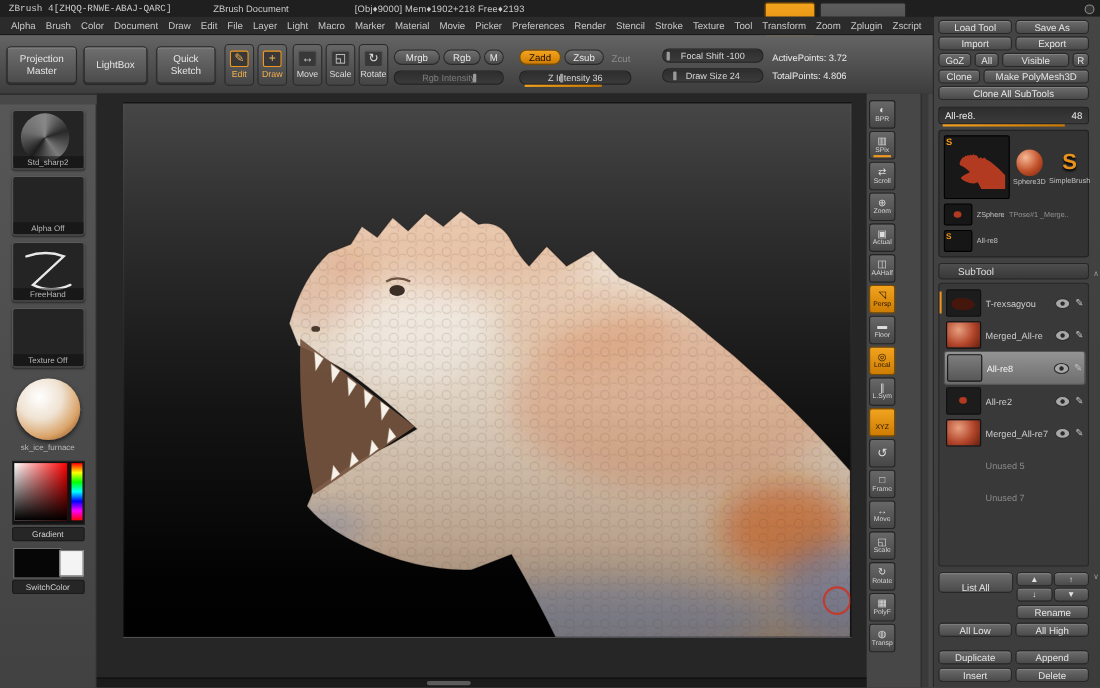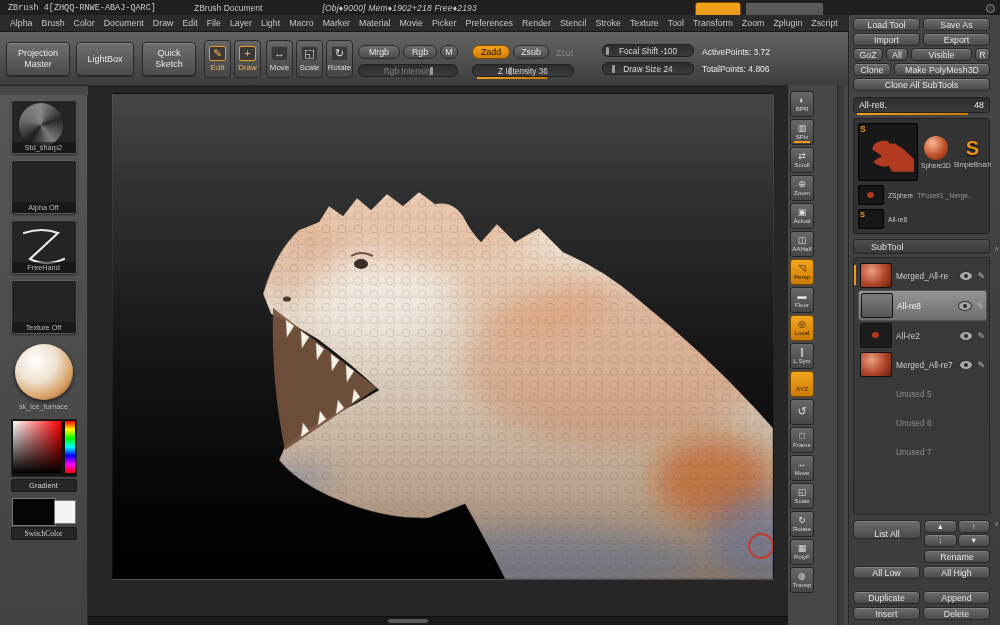--- a/index.html
+++ b/index.html
@@ -5,21 +5,21 @@
   html,body{margin:0;padding:0;background:#4a4a4a;}
   .app{position:relative;width:1000px;height:625px;overflow:hidden;
        font-family:"Liberation Sans","DejaVu Sans",sans-serif;color:#ddd;
        background:#484848;user-select:none;}
 
   
   .titlebar{position:absolute;left:0;top:0;width:1000px;height:15px;background:#1f1f1f;
             border-bottom:1px solid #111;display:flex;align-items:center;font-size:8.5px;color:#c9c9c9;}
   .tb-app{margin-left:8px;font-family:Liberation Mono, monospace;}
   .tb-doc{margin-left:38px;}
-  .tb-stats{margin-left:60px;letter-spacing:.2px;font-style:italic;}
+  .tb-stats{margin-left:60px;letter-spacing:.2px;}
   .tb-group{position:absolute;left:695px;top:2px;display:flex;gap:4px;}
   .tb-pill{height:11px;line-height:11px;padding:16px 7px;border-radius:3px;font-size:10px;
            background:linear-gradient(#5d5d5d,#404040);border:1px solid #262626;color:#e2e2e2;}
   .tb-pill.orange{background:linear-gradient(#f4a41e,#cf7d02);color:#1c0e00;border-color:#7a4c00;}
   .tb-dot{position:absolute;right:5px;top:4px;width:7px;height:7px;border-radius:50%;
           border:1px solid #888;background:#333;}
 
   
   .menubar{position:absolute;left:0;top:15px;width:848px;height:17px;background:#2b2b2b;
            border-bottom:1px solid #191919;display:flex;align-items:center;
@@ -331,21 +331,21 @@
     <div class="mat-label">sk_ice_furnace</div>
     <div class="picker">
       <span class="sat"></span>
       <span class="hue"></span>
     </div>
     <div class="bar-label">Gradient</div>
     <div class="switch">
       <span class="sw-main"></span>
       <span class="sw-sec"></span>
     </div>
-    <div class="bar-label" style="margin-top:3px;font-family:Liberation Serif, serif;">SwitchColor</div>
+    <div class="bar-label" style="margin-top:3px;">SwitchColor</div>
   </div>
 
   <div class="canvas">
     <div class="doc">
       <svg viewBox="0 0 660 485" preserveAspectRatio="none">
         <defs>
           <linearGradient id="bodyGrad" x1="0" y1="0" x2="0" y2="1">
             <stop offset="0" stop-color="#f5f0e8"></stop>
             <stop offset="0.45" stop-color="#ddd0c0"></stop>
             <stop offset="0.78" stop-color="#b9a28d"></stop>
@@ -561,20 +561,26 @@
         </span>
         <span class="slot-label">All-re8</span>
       </div>
     </div>
 
     <div class="sec-head">SubTool</div>
 
     <div class="st-list">
       <span class="st-marker"></span>
 
+        <div class="st-row">
+          <span class="st-thumb dino"></span>
+          <span class="st-name">T-rexsagyou</span>
+          <span class="eye-icon"></span>
+          <span class="pen-icon"></span>
+        </div>
 
         <div class="st-row">
           <span class="st-thumb sphere"></span>
           <span class="st-name">Merged_All-re</span>
           <span class="eye-icon"></span>
           <span class="pen-icon"></span>
         </div>
 
         <div class="st-row sel">
           <span class="st-thumb box"></span>
@@ -596,25 +602,20 @@
           <span class="eye-icon"></span>
           <span class="pen-icon"></span>
         </div>
 
         <div class="st-row">
           <span class="st-thumb none"></span>
           <span class="st-name dimtext">Unused 5</span>
 
         </div>
 
-        <div class="st-row">
-          <span class="st-thumb none"></span>
-          <span class="st-name dimtext">Unused 6</span>
-
-        </div>
 
         <div class="st-row">
           <span class="st-thumb none"></span>
           <span class="st-name dimtext">Unused 7</span>
 
         </div>
       </div>
 
     <div class="pan-bottom">
       <div class="pb-row">

